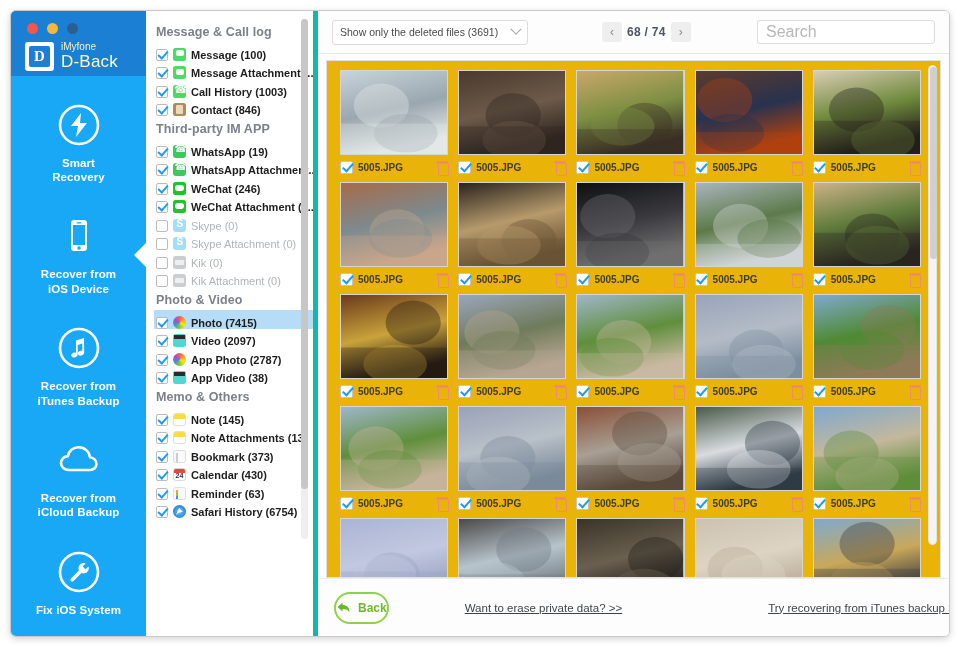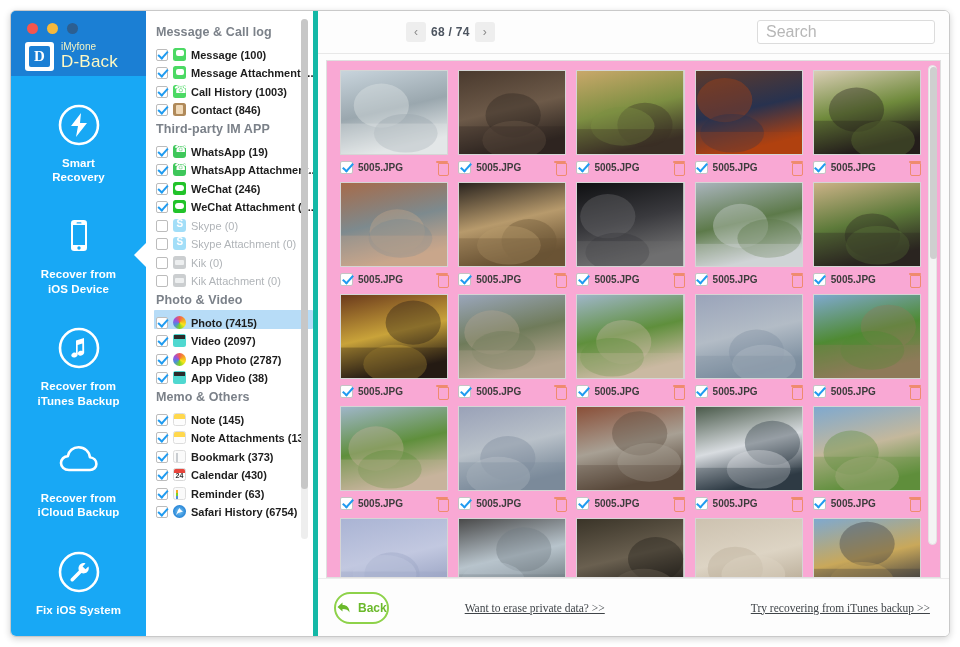--- a/index.html
+++ b/index.html
@@ -290,21 +290,21 @@
     padding: 0 8px; font-size: 16px; color: #555;
     font-family: "Liberation Sans", sans-serif;
   }
   .search-box input::placeholder { color: #b7b7b7; }
 
   
   .grid-wrap {
     flex: 1; min-height: 0;
     margin: 6px 8px 0 8px;
     border: 1px solid #e0e0e0;
-    background: #f9a8d4;
+    background: #eab308;
     position: relative;
     overflow: hidden;
   }
   .grid {
     display: grid;
     grid-template-columns: repeat(5, 1fr);
     gap: 0px;
     padding: 6px 14px 0 8px;
   }
   .cell { padding: 3px 5px 0 5px; }
@@ -372,21 +372,20 @@
     color: #6bb92b; font-size: 12px; font-weight: bold;
     cursor: pointer;
   }
   .back-arrow {
     width: 15px; height: 13px; position: relative;
   }
   .link {
     color: #3f4448; font-size: 11.5px;
     text-decoration: underline; cursor: pointer;
     white-space: nowrap;
-    font-family: Liberation Serif, serif;
   }
   .link.l1 { margin-left: 76px; }
   .link.l2 { margin-left: 146px; }
 </style>
 </head>
 <body>
 
 <div class="desktop">
   <div class="window">
 
@@ -580,20 +579,24 @@
           </div>
         <div class="panel-scrollbar">
           <div class="thumb"></div>
         </div>
       </div>
 
       <div class="main">
 
         <div class="main-topbar">
 
+          <div class="filter-select">
+            <span>Show only the deleted files (3691)</span>
+            <span class="chev"></span>
+          </div>
 
           <div class="pager">
             <div class="pg-btn">‹</div>
             <div class="pg-count">68 / 74</div>
             <div class="pg-btn">›</div>
           </div>
 
           <div class="search-box">
             <input type="text" placeholder="Search" style="">
           </div>

